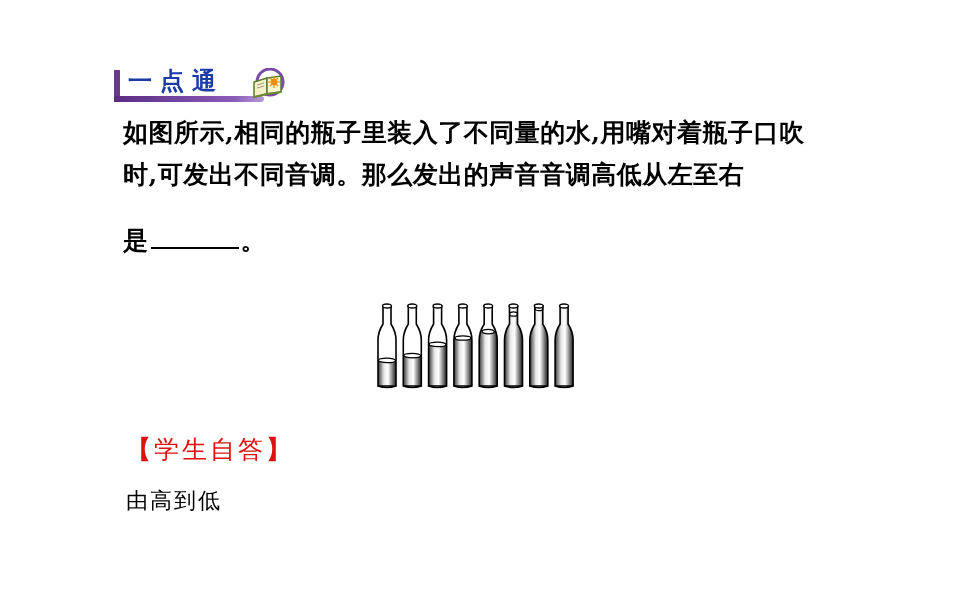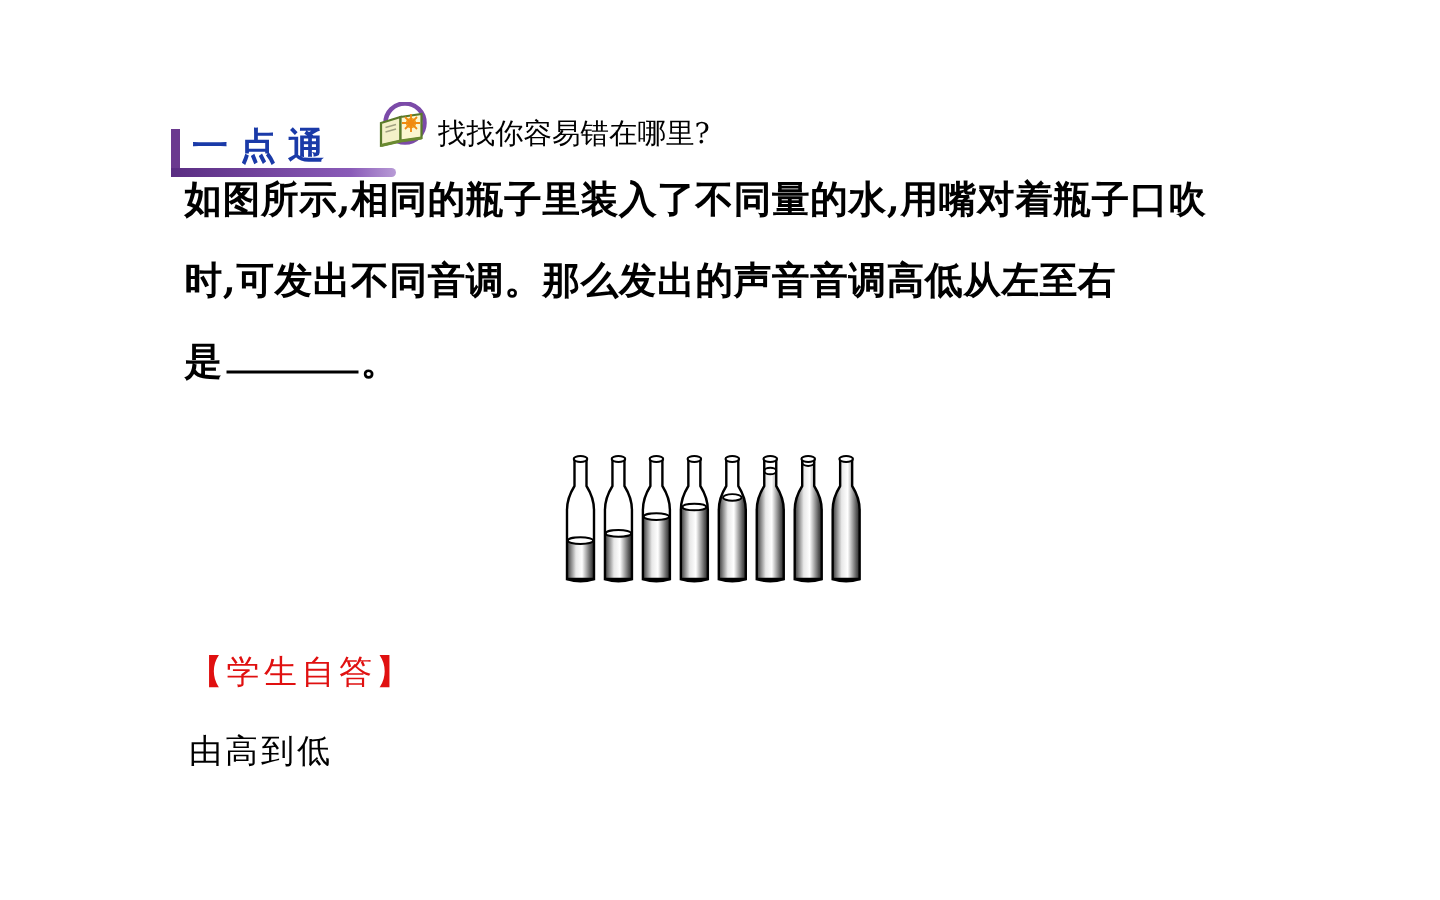--- a/index.html
+++ b/index.html
@@ -1,30 +1,30 @@
 <!DOCTYPE html>
 <html><head>
 <meta charset="utf-8">
 <style>
   html, body { margin: 0; padding: 0; }
   body { width: 960px; height: 600px; background: #ffffff; position: relative; overflow: hidden;
          font-family: "DejaVu Serif", "Liberation Serif", serif; color: #000; }
   .header { position: absolute; left: 114px; top: 66px; height: 38px; width: 420px; }
-  .badge { position: absolute; left: 0; top: 16px; width: 145px; height: 36px; text-align: right; }
+  .badge { position: absolute; left: 0; top: 0; width: 145px; height: 36px; text-align: right; }
   .badge-bar-left { position: absolute; left: 0; top: 4px; width: 6px; height: 32px; background: #6b3a8f; }
   .badge-bar-bottom { position: absolute; left: 0; top: 30px; width: 150px; height: 6px;
          background: linear-gradient(90deg, #5a2d82, #8a5bb8 80%, #b89bd6); border-radius: 0 3px 3px 0; }
   .badge-text { position: absolute; left: 14px; top: -1px; font-family: "DejaVu Sans", sans-serif;
          font-weight: bold; font-size: 24px; color: #1a3aa8; letter-spacing: 8px; }
   .book-icon { position: absolute; left: 136px; top: 2px; width: 36px; height: 32px; }
   .header-sub { position: absolute; left: 178px; top: 10px; font-size: 19px; white-space: nowrap; }
   .para { position: absolute; left: 123px; font-size: 25px; white-space: nowrap; letter-spacing: 0.5px; font-weight: bold; }
   .blank { display: inline-block; width: 88px; border-bottom: 2px solid #000; height: 22px; margin: 0 2px; }
   .bottles { position: absolute; left: 376px; top: 300px; width: 200px; height: 90px; }
-  .answer-label { position: absolute; left: 126px; top: 433px; font-size: 22px; color: #e01010; letter-spacing: 3px; }
+  .answer-label { position: absolute; left: 126px; top: 433px; font-size: 25px; color: #e01010; letter-spacing: 3px; }
   .answer-label .br { font-weight: bold; }
   .answer { position: absolute; left: 126px; top: 486px; font-size: 22px; letter-spacing: 2px; }
 </style>
 </head>
 <body>
 
 <div class="header">
   <div class="badge">
     <div class="badge-bar-left"></div>
     <div class="badge-bar-bottom"></div>
@@ -33,25 +33,24 @@
   <svg class="book-icon" viewBox="0 0 36 32">
     <circle cx="20" cy="14" r="13" fill="#ffffff" stroke="#7b4aa8" stroke-width="3"></circle>
     <path d="M4 14 L17 10 L17 26 L4 29 Z" fill="#f4f0c8" stroke="#5a7a2a" stroke-width="1.5"></path>
     <path d="M17 10 L31 8 L31 24 L17 26 Z" fill="#fbf6d0" stroke="#5a7a2a" stroke-width="1.5"></path>
     <path d="M4 29 L17 26 L31 24" fill="none" stroke="#6a8a30" stroke-width="2"></path>
     <line x1="7" y1="17" x2="14" y2="15" stroke="#a0a080" stroke-width="1"></line>
     <line x1="7" y1="20" x2="14" y2="18" stroke="#a0a080" stroke-width="1"></line>
     <circle cx="24" cy="14" r="3.5" fill="#f0a020"></circle>
     <path d="M24 8 L24 20 M18 14 L30 14 M20 10 L28 18 M28 10 L20 18" stroke="#f08a10" stroke-width="1.2"></path>
   </svg>
-  <span class="header-sub">找找你容易错在哪里?</span>
 </div>
 
 <div class="para" style="top:116px;">如图所示,相同的瓶子里装入了不同量的水,用嘴对着瓶子口吹</div>
-<div class="para" style="top:170px;">时,可发出不同音调。那么发出的声音音调高低从左至右</div>
+<div class="para" style="top:158px;">时,可发出不同音调。那么发出的声音音调高低从左至右</div>
 <div class="para" style="top:224px;">
   <span>是</span><span class="blank"></span><span>。</span>
 </div>
 
 <svg class="bottles" viewBox="0 0 200 90">
   <defs>
     <linearGradient id="water" x1="0" x2="1" y1="0" y2="0">
       <stop offset="0" stop-color="#1a1a1a"></stop>
       <stop offset="0.35" stop-color="#e8e8e8"></stop>
       <stop offset="0.55" stop-color="#ffffff"></stop>

